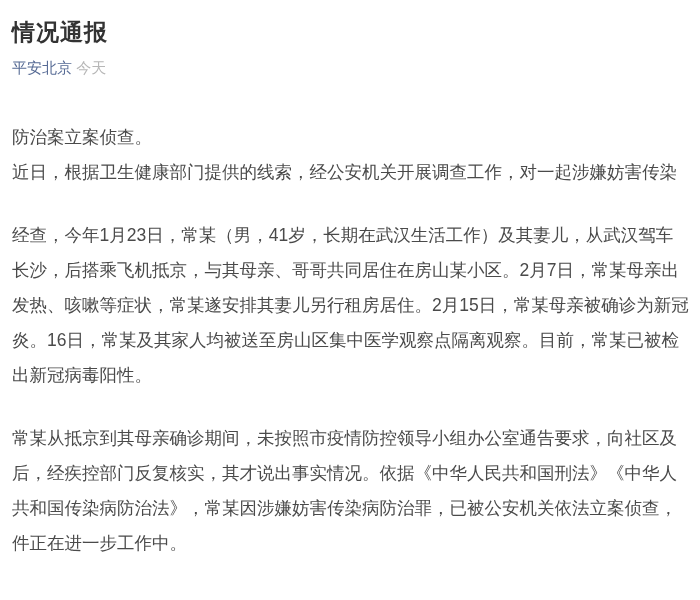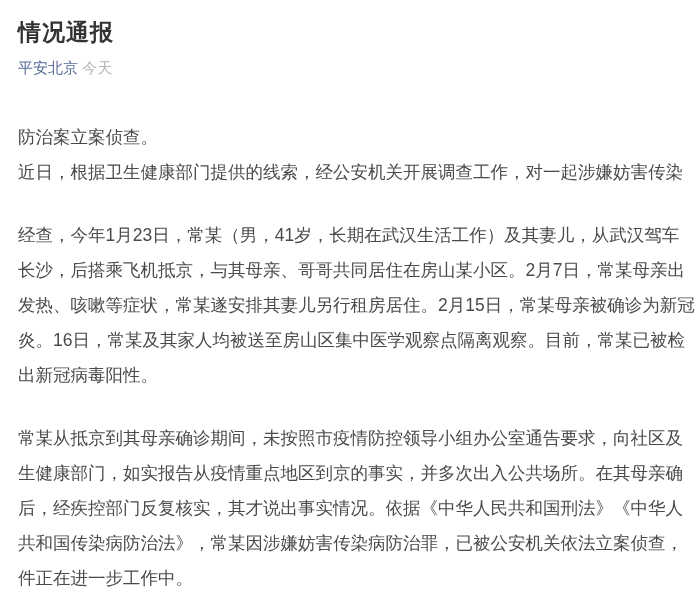--- a/index.html
+++ b/index.html
@@ -9,21 +9,21 @@
   }
   #viewport {
     position: relative;
     width: 700px;
     height: 600px;
     background: #ffffff;
     overflow: hidden;
     font-family: "Liberation Sans", sans-serif;
   }
   .article {
-    padding-left: 18px;
+    padding-left: 12px;
     padding-top: 18px;
   }
   .title {
     margin: 0;
     font-size: 23px;
     line-height: 28px;
     font-weight: 700;
     color: #333333;
     letter-spacing: 1px;
   }
@@ -79,21 +79,20 @@
       <div class="paragraph">
         <div class="line">经查，今年1月23日，常某（男，41岁，长期在武汉生活工作）及其妻儿，从武汉驾车</div>
         <div class="line">长沙，后搭乘飞机抵京，与其母亲、哥哥共同居住在房山某小区。2月7日，常某母亲出</div>
         <div class="line">发热、咳嗽等症状，常某遂安排其妻儿另行租房居住。2月15日，常某母亲被确诊为新冠</div>
         <div class="line">炎。16日，常某及其家人均被送至房山区集中医学观察点隔离观察。目前，常某已被检</div>
         <div class="line">出新冠病毒阳性。</div>
       </div>
 
       <div class="paragraph">
         <div class="line">常某从抵京到其母亲确诊期间，未按照市疫情防控领导小组办公室通告要求，向社区及</div>
-        <div class="line">生健康部门，如实报告从疫情重点地区到京的事实，并多次出入公共场所。在其母亲确</div>
         <div class="line">后，经疾控部门反复核实，其才说出事实情况。依据《中华人民共和国刑法》《中华人</div>
         <div class="line">共和国传染病防治法》，常某因涉嫌妨害传染病防治罪，已被公安机关依法立案侦查，</div>
         <div class="line">件正在进一步工作中。</div>
       </div>
 
     </div>
   </div>
 </div>
 
 </body></html>

